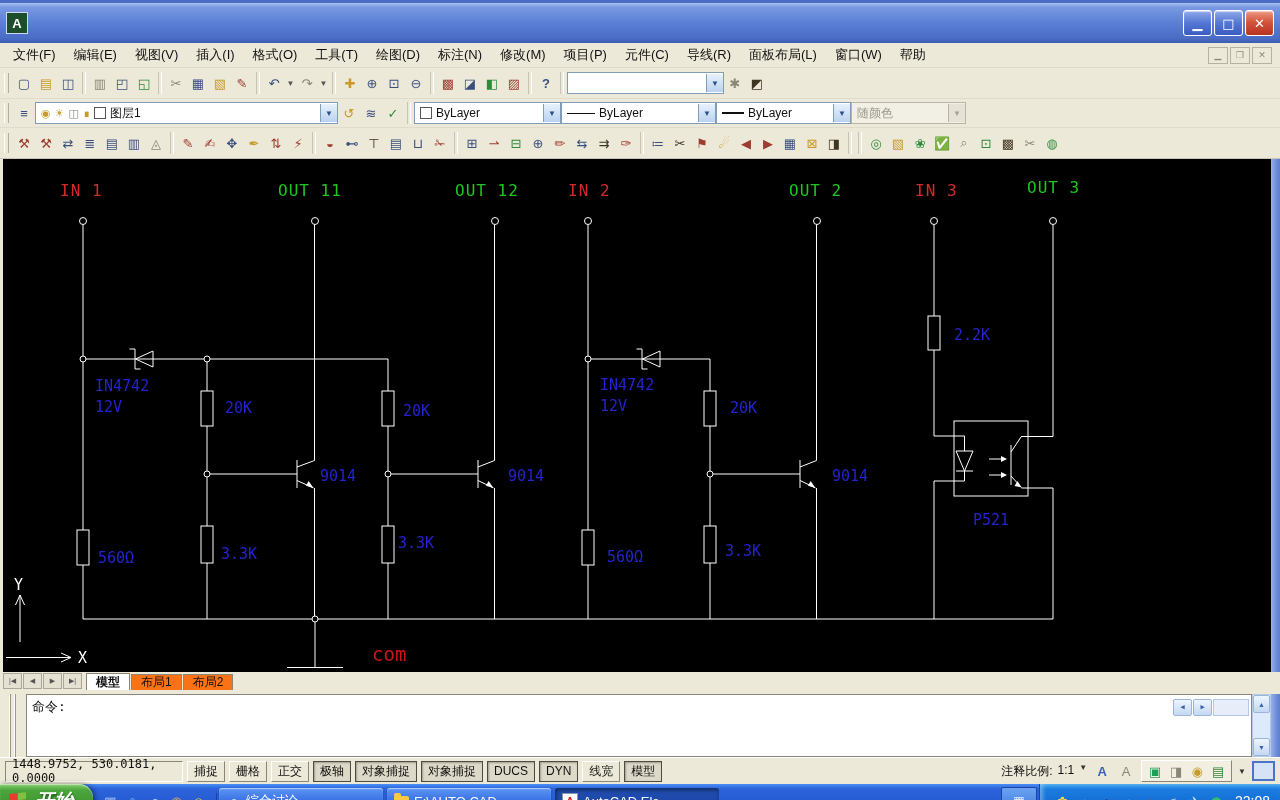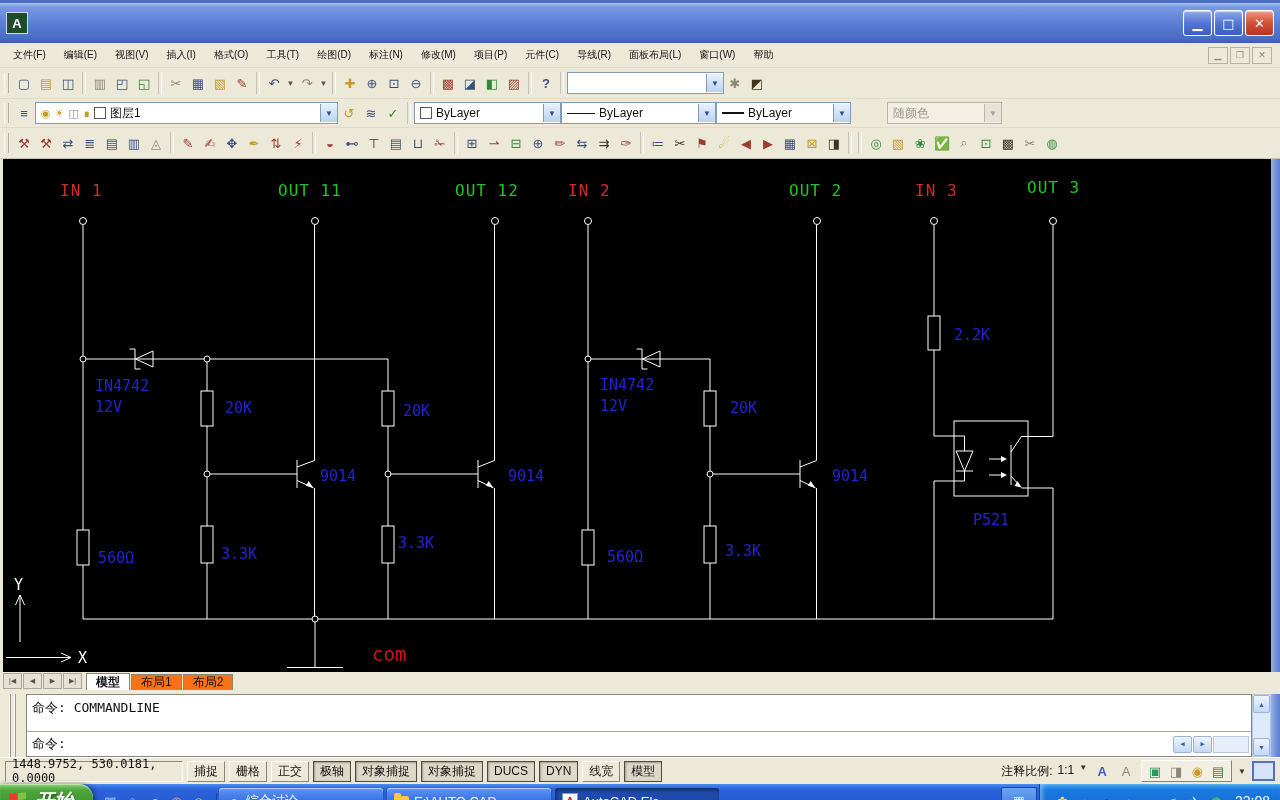--- a/index.html
+++ b/index.html
@@ -16,21 +16,21 @@
     white-space:nowrap;overflow:hidden;}
   .winbtns{margin-left:auto;display:flex;gap:2px;}
   .winbtn{width:27px;height:24px;border-radius:3px;border:1px solid #fff;color:#fff;
     display:flex;align-items:center;justify-content:center;font:bold 13px "DejaVu Sans",sans-serif;
     background:linear-gradient(180deg,#8fa9ea 0%,#5577d4 50%,#3a5bc0 100%);box-shadow:inset 0 1px 1px rgba(255,255,255,.6);}
   .winbtn.close{background:linear-gradient(180deg,#ef9a86 0%,#d4553c 45%,#b83322 100%);}
 
   
   .menubar{height:24px;flex:0 0 24px;background:#ece9d8;display:flex;align-items:center;padding:0 4px;
     border-bottom:1px solid #dcd8ca;}
-  .menu-item{padding:3px 9px;white-space:nowrap;font-size:10px;}
+  .menu-item{padding:3px 9px;white-space:nowrap;font-size:13px;}
   .mdi-btns{margin-left:auto;display:flex;gap:2px;padding-right:4px;}
   .mdi-btn{width:18px;height:15px;border:1px solid #b5b2a4;background:#ece9d8;color:#8d8a7c;
     font-size:9px;display:flex;align-items:center;justify-content:center;}
 
   
   .tb{background:#ece9d8;display:flex;align-items:center;padding:1px 2px;}
   .tb1{height:28px;flex:0 0 28px;border-bottom:1px solid #e0dccd;}
   .tb2{height:26px;flex:0 0 26px;border-bottom:1px solid #e0dccd;}
   .tb3{height:28px;flex:0 0 28px;border-bottom:1px solid #c9c5b6;}
   .grip{width:3px;height:20px;border-left:1px solid #fff;border-right:1px solid #b2ae9f;margin:0 4px 0 2px;}
@@ -38,21 +38,21 @@
   .tbtn{width:22px;height:22px;display:flex;align-items:center;justify-content:center;
     font-size:13px;color:#3b4f7e;flex:0 0 22px;}
   .tbtn.sm{width:11px;flex:0 0 11px;font-size:8px;color:#555;}
   .g-red{color:#9c3b2f;} .g-yel{color:#c79a2a;} .g-grn{color:#2e8b3a;} .g-gray{color:#8a8778;}
   .g-blu{color:#3b4f7e;} .g-dark{color:#40331f;}
   .combo{height:20px;background:#fff;border:1px solid #7f9db9;display:flex;align-items:center;
     padding-left:5px;font-size:12px;gap:4px;}
   .combo .arrow{margin-left:auto;width:16px;height:18px;border-left:1px solid #7f9db9;
     background:linear-gradient(#e8f1fc,#b9d2f0);display:flex;align-items:center;justify-content:center;
     font-size:8px;color:#2b4f87;}
-  .combo.disabled{background:#f2efe4;color:#9a988b;border-color:#b8b5a6;margin-left:36px;}
+  .combo.disabled{background:#f2efe4;color:#9a988b;border-color:#b8b5a6;}
   .combo.disabled .arrow{background:#e6e3d6;color:#a5a295;border-color:#b8b5a6;}
   .colorsq{width:10px;height:10px;background:#fff;border:1px solid #555;flex:0 0 10px;}
   .lic{font-size:11px;line-height:1;}
   .ltline{width:28px;border-top:1px solid #111;}
 
   
   .canvasrow{height:513px;flex:0 0 513px;display:flex;background:#ece9d8;}
   .canvas-left{width:3px;flex:0 0 3px;background:#ece9d8;}
   .canvas{flex:1;background:#000;}
   .canvas svg{display:block;width:100%;height:100%;}
@@ -436,21 +436,20 @@
       <span>▶|</span>
     </div>
     <span class="tab active">模型</span>
     <span class="tab">布局1</span>
     <span class="tab">布局2</span>
   </div>
 
   <div class="cmdwin">
     <div class="cmdgrip"></div>
     <div class="cmdtext">
-      <div class="cmdhist">命令: COMMANDLINE</div>
       <div class="cmdline">
         <span>命令:</span>
         <div class="hscroll">
           <span class="hbtn">◀</span>
           <span class="hbtn">▶</span>
           <span class="htrack"></span>
         </div>
       </div>
     </div>
     <div class="vscroll">

